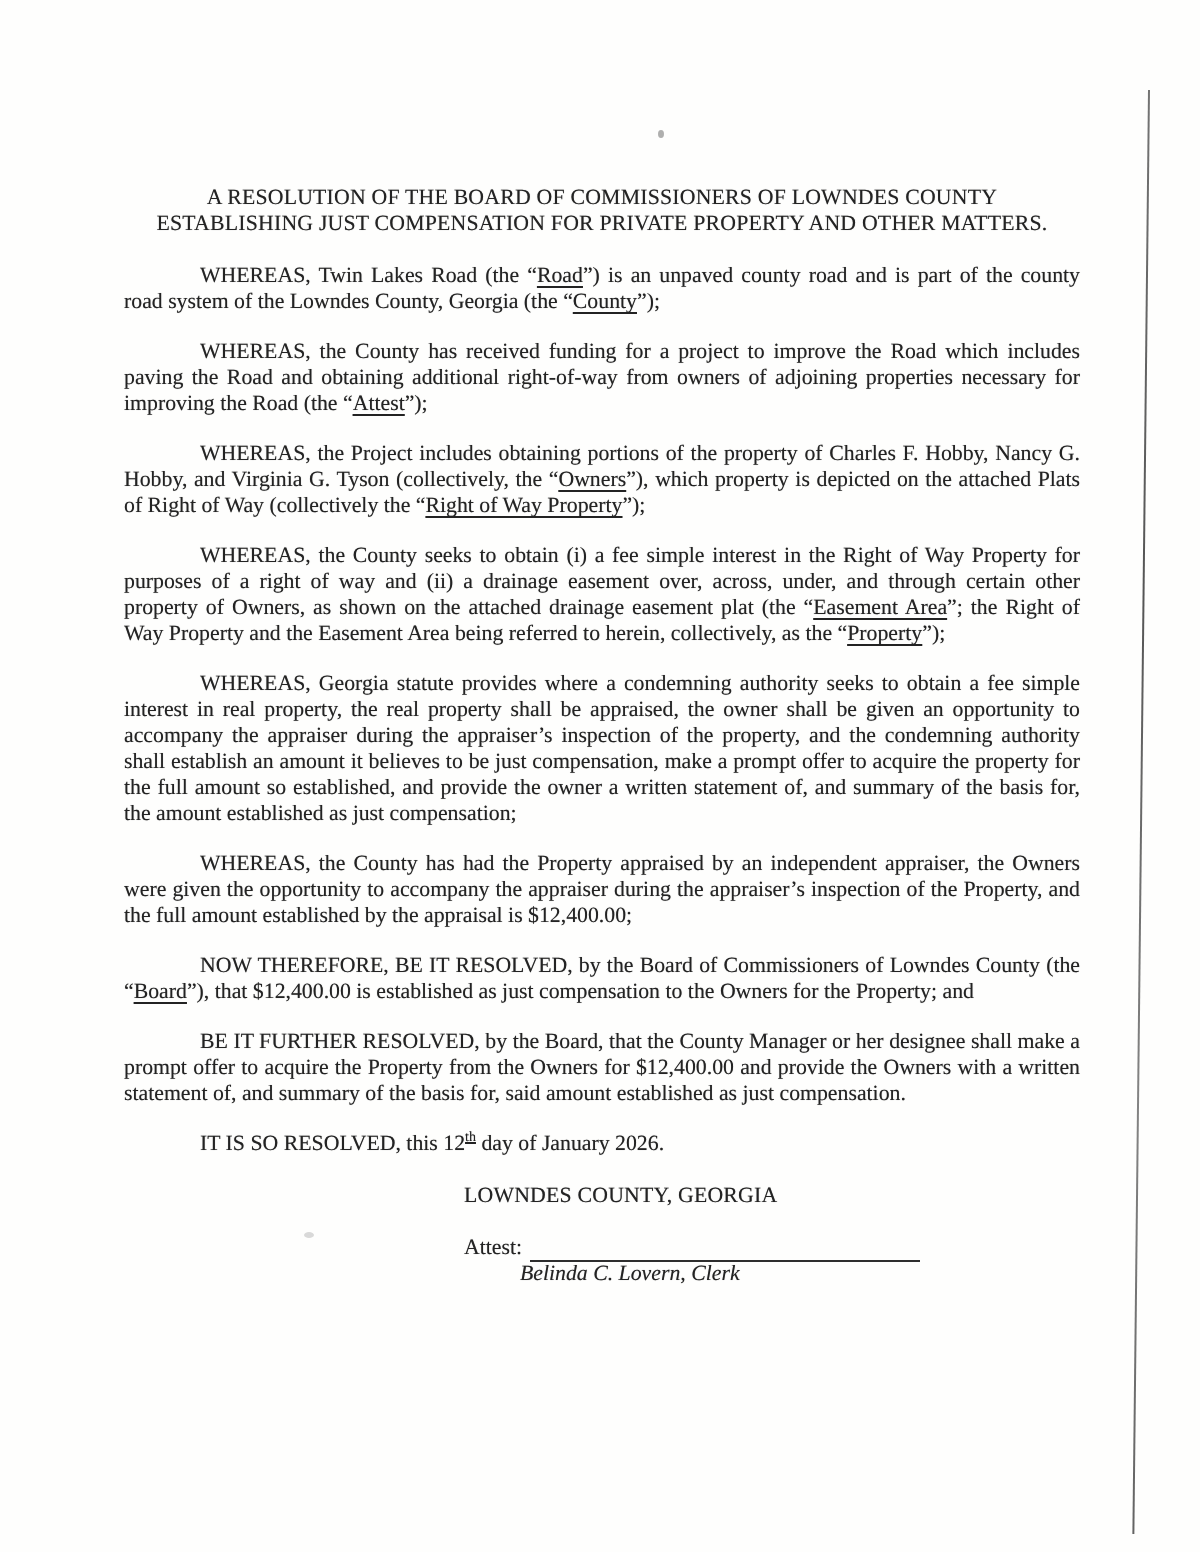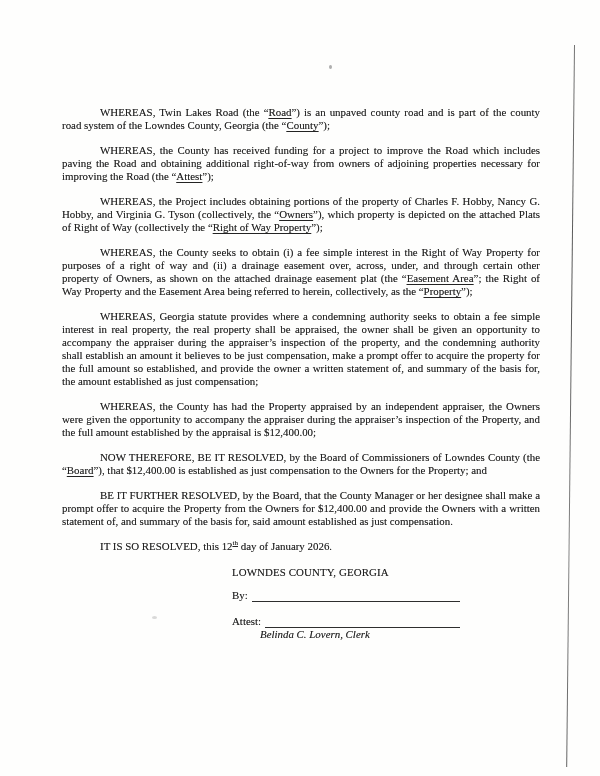--- a/index.html
+++ b/index.html
@@ -105,41 +105,39 @@
 </head>
 <body>
 
 <div class="page">
   <div class="scan-edge-line"></div>
   <div class="scan-speck"></div>
   <div class="scan-smudge"></div>
 
   <div class="content">
     <div class="doc-title">
+      <div>A RESOLUTION OF THE BOARD OF COMMISSIONERS OF LOWNDES COUNTY</div>
+      <div>ESTABLISHING JUST COMPENSATION FOR PRIVATE PROPERTY AND OTHER MATTERS.</div>
     </div>
 
     <div>
         <p class="para"><span>WHEREAS, Twin Lakes Road (the “</span><u>Road</u><span>”) is an unpaved county road and is part of the county road system of the Lowndes County, Georgia (the “</span><u>County</u><span>”);</span></p>
         <p class="para"><span>WHEREAS, the County has received funding for a project to improve the Road which includes paving the Road and obtaining additional right-of-way from owners of adjoining properties necessary for improving the Road (the “</span><u>Attest</u><span>”);</span></p>
         <p class="para"><span>WHEREAS, the Project includes obtaining portions of the property of Charles F. Hobby, Nancy G. Hobby, and Virginia G. Tyson (collectively, the “</span><u>Owners</u><span>”), which property is depicted on the attached Plats of Right of Way (collectively the “</span><u>Right of Way Property</u><span>”);</span></p>
         <p class="para"><span>WHEREAS, the County seeks to obtain (i) a fee simple interest in the Right of Way Property for purposes of a right of way and (ii) a drainage easement over, across, under, and through certain other property of Owners, as shown on the attached drainage easement plat (the “</span><u>Easement Area</u><span>”; the Right of Way Property and the Easement Area being referred to herein, collectively, as the “</span><u>Property</u><span>”);</span></p>
         <p class="para"><span>WHEREAS, Georgia statute provides where a condemning authority seeks to obtain a fee simple interest in real property, the real property shall be appraised, the owner shall be given an opportunity to accompany the appraiser during the appraiser’s inspection of the property, and the condemning authority shall establish an amount it believes to be just compensation, make a prompt offer to acquire the property for the full amount so established, and provide the owner a written statement of, and summary of the basis for, the amount established as just compensation;</span></p>
         <p class="para"><span>WHEREAS, the County has had the Property appraised by an independent appraiser, the Owners were given the opportunity to accompany the appraiser during the appraiser’s inspection of the Property, and the full amount established by the appraisal is $12,400.00;</span></p>
         <p class="para"><span>NOW THEREFORE, BE IT RESOLVED, by the Board of Commissioners of Lowndes County (the “</span><u>Board</u><span>”), that $12,400.00 is established as just compensation to the Owners for the Property; and</span></p>
         <p class="para"><span>BE IT FURTHER RESOLVED, by the Board, that the County Manager or her designee shall make a prompt offer to acquire the Property from the Owners for $12,400.00 and provide the Owners with a written statement of, and summary of the basis for, said amount established as just compensation.</span></p>
         <p class="para"><span>IT IS SO RESOLVED, this 12</span><sup>th</sup><span> day of January 2026.</span></p>
       </div>
 
     <div class="sig-block">
       <div class="sig-org">LOWNDES COUNTY, GEORGIA</div>
 
-      <div class="sig-line by">
-        <span class="sig-label">By:</span>
-        <span class="sig-rule"></span>
-      </div>
 
       <div class="sig-line attest">
         <span class="sig-label">Attest:</span>
         <span class="sig-rule"></span>
       </div>
       <div class="sig-name attest-name">Belinda C. Lovern, Clerk</div>
     </div>
   </div>
 </div>
 

